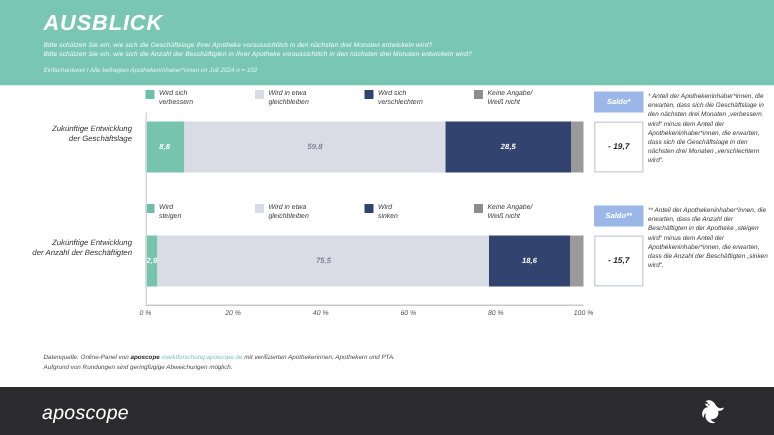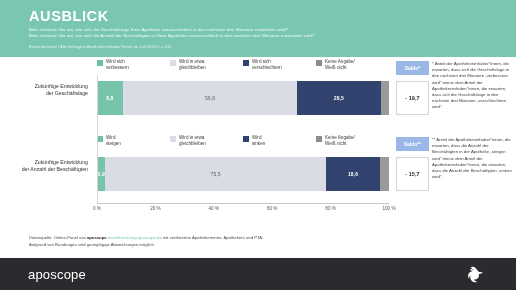--- a/index.html
+++ b/index.html
@@ -2,21 +2,21 @@
 <html><head>
 <meta charset="utf-8">
 <style>
   * { box-sizing: border-box; margin: 0; padding: 0; }
   html, body {
     width: 516px; height: 290px;
     font-family: "Liberation Sans", sans-serif;
     background: #ffffff;
     overflow: hidden;
   }
-  .page { position: relative; width: 516px; height: 290px; background:#fff; }
+  .page { position: relative; width: 516px; height: 290px; background:#fff;font-style:italic; }
 
   
   .header {
     position: absolute; left:0; top:0; width:516px; height:57px;
     background:#79c6b2;
     padding: 8px 0 0 29px;
   }
   .header-title {
     color:#ffffff; font-size:14.5px; font-weight:bold; letter-spacing:.6px;
     line-height:16px;

